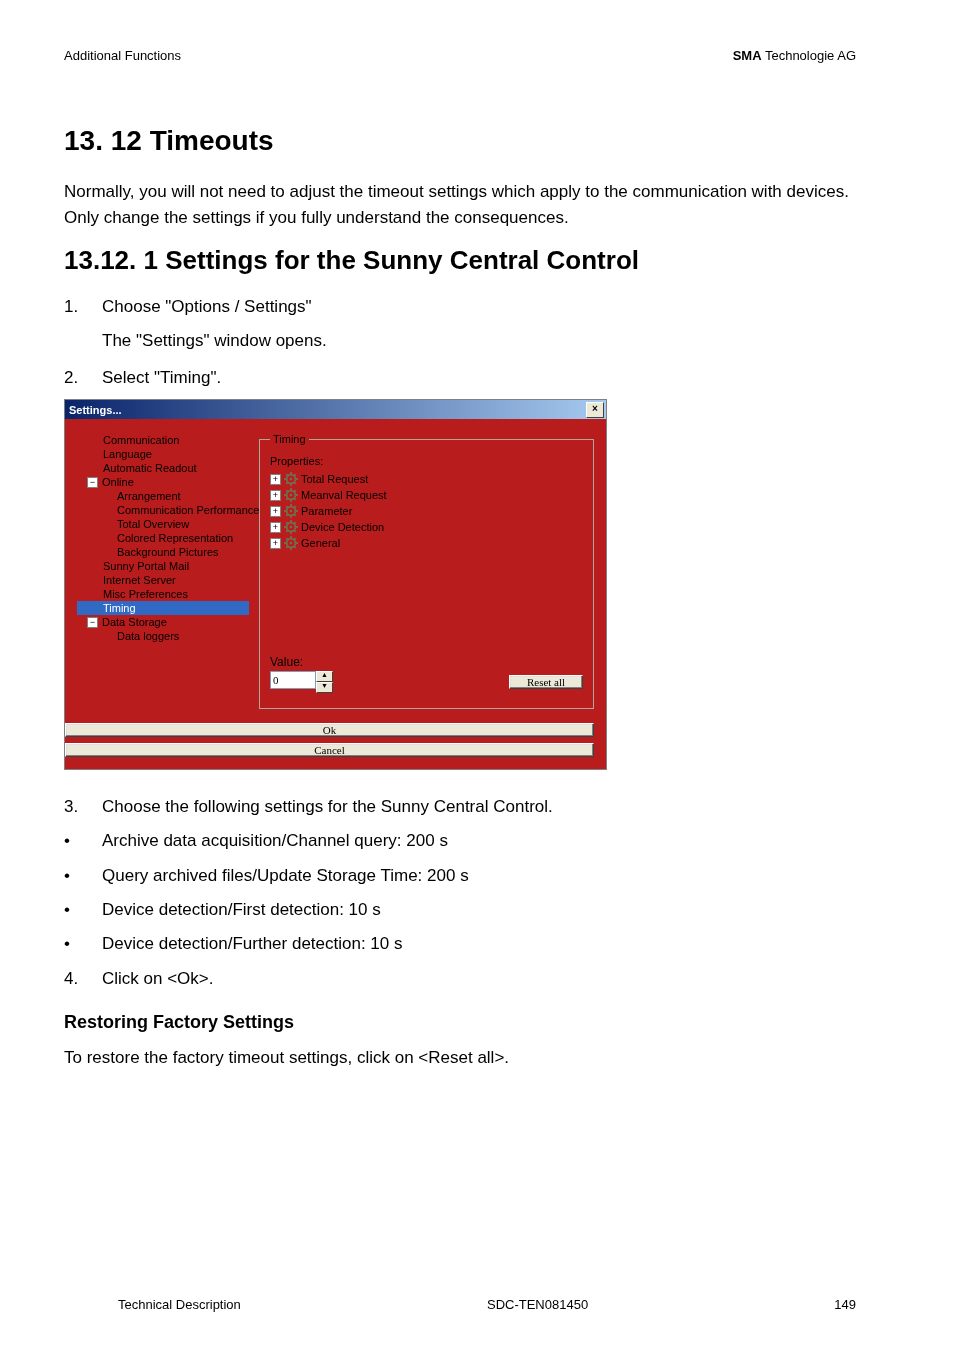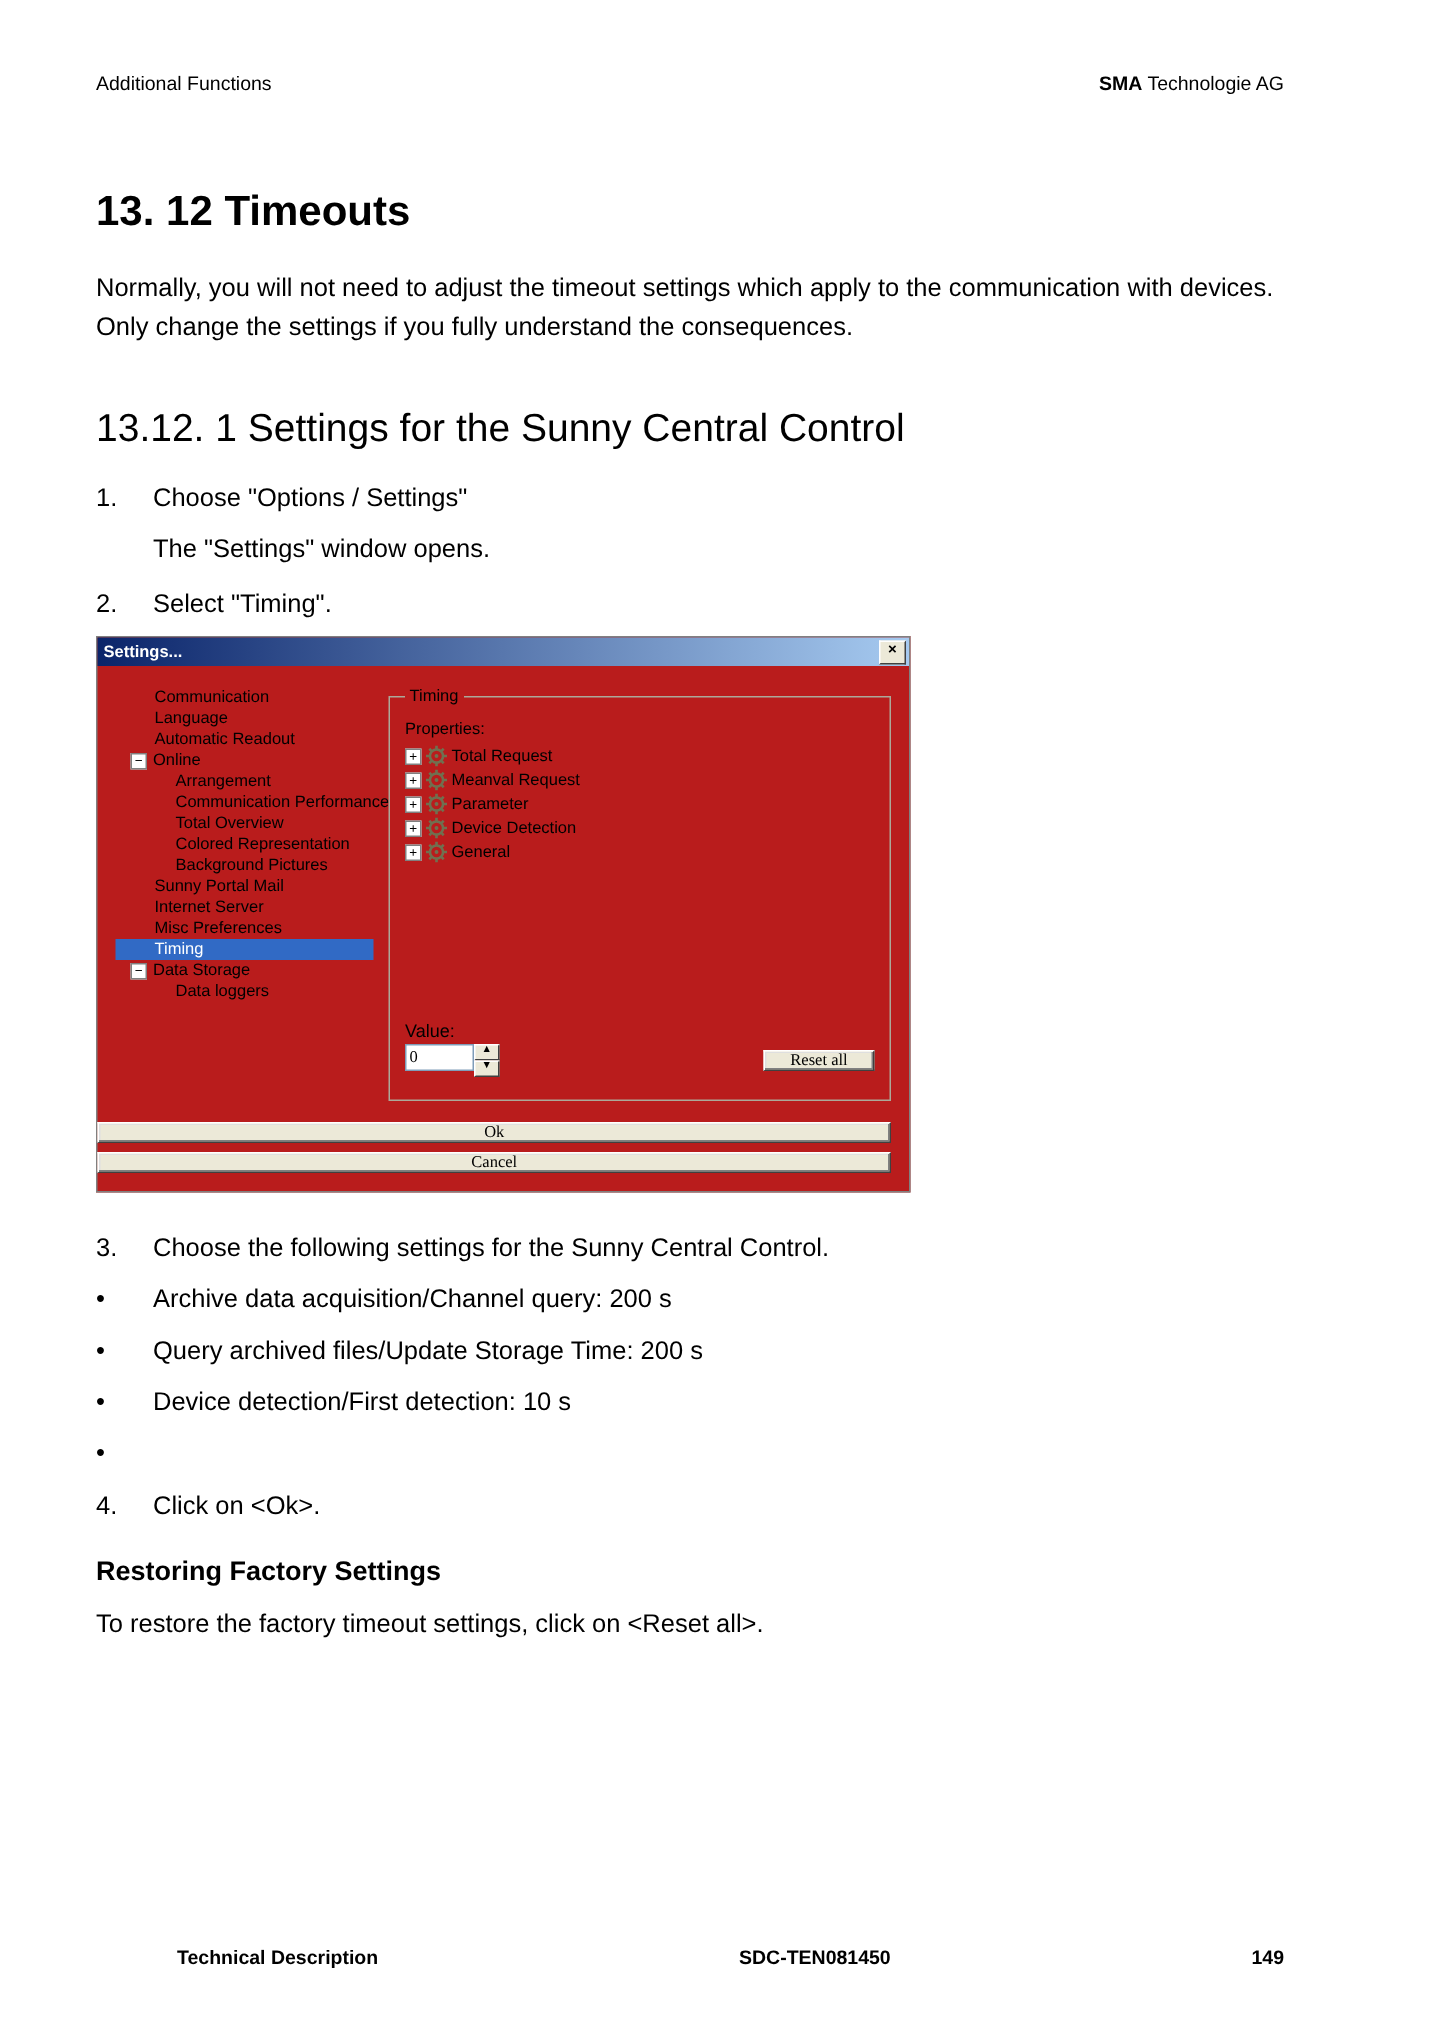--- a/index.html
+++ b/index.html
@@ -15,21 +15,21 @@
   .page {
     position: relative;
     width: 954px;
     height: 1352px;
     box-sizing: border-box;
     padding: 48px 98px 40px 64px;
   }
   .hdr { display: flex; justify-content: space-between; font-size: 13px; margin-bottom: 62px; }
   h1.section { font-size: 28px; font-weight: bold; margin: 0 0 22px 0; }
   p.body { font-size: 17px; line-height: 1.5; margin: 0 0 14px 0; }
-  h2.subsection { font-size: 26px; font-weight: normal; margin: 40px 0 18px 0; }
+  h2.subsection { font-size: 26px; font-weight: bold; margin: 15px 0 18px 0; }
   ol.steps { list-style: none; padding: 0; margin: 0; }
   ol.steps li.num { display: flex; font-size: 17px; line-height: 1.55; margin: 0 0 8px 0; }
   ol.steps li.num .n { width: 38px; flex-shrink: 0; }
   ol.steps li.sub { font-size: 17px; line-height: 1.55; margin: 0 0 10px 38px; }
   ul.bullets { list-style: none; padding: 0; margin: 0; }
   ul.bullets li { display: flex; font-size: 17px; line-height: 1.55; margin: 0 0 8px 0; }
   ul.bullets li .dot { width: 38px; flex-shrink: 0; }
   h3.minor { font-size: 18px; font-weight: bold; margin: 20px 0 12px 0; }
 
   
@@ -126,21 +126,20 @@
   }
   .dlg-footer { display: flex; justify-content: flex-end; gap: 6px; padding: 6px 12px 12px 0; flex-direction: column; }
 
   .ftr {
     position: absolute;
     bottom: 40px;
     left: 118px; right: 98px;
     display: flex;
     justify-content: space-between;
     font-size: 13px;
-    font-weight: bold;
   }
   .b { font-weight: bold; }
 </style>
 </head>
 <body>
 
 <div class="page">
   <div class="hdr">
     <span>Additional Functions</span>
     <span>
@@ -336,20 +335,21 @@
       <li>
         <span class="dot">•</span>
         <span>Query archived files/Update Storage Time: 200 s</span>
       </li>
       <li>
         <span class="dot">•</span>
         <span>Device detection/First detection: 10 s</span>
       </li>
       <li>
         <span class="dot">•</span>
+        <span>Device detection/Further detection: 10 s</span>
       </li>
     </ul>
   <ol class="steps">
     <li class="num">
       <span class="n">4.</span>
       <span>Click on &lt;Ok&gt;.</span>
     </li>
   </ol>
 
   <h3 class="minor">Restoring Factory Settings</h3>

